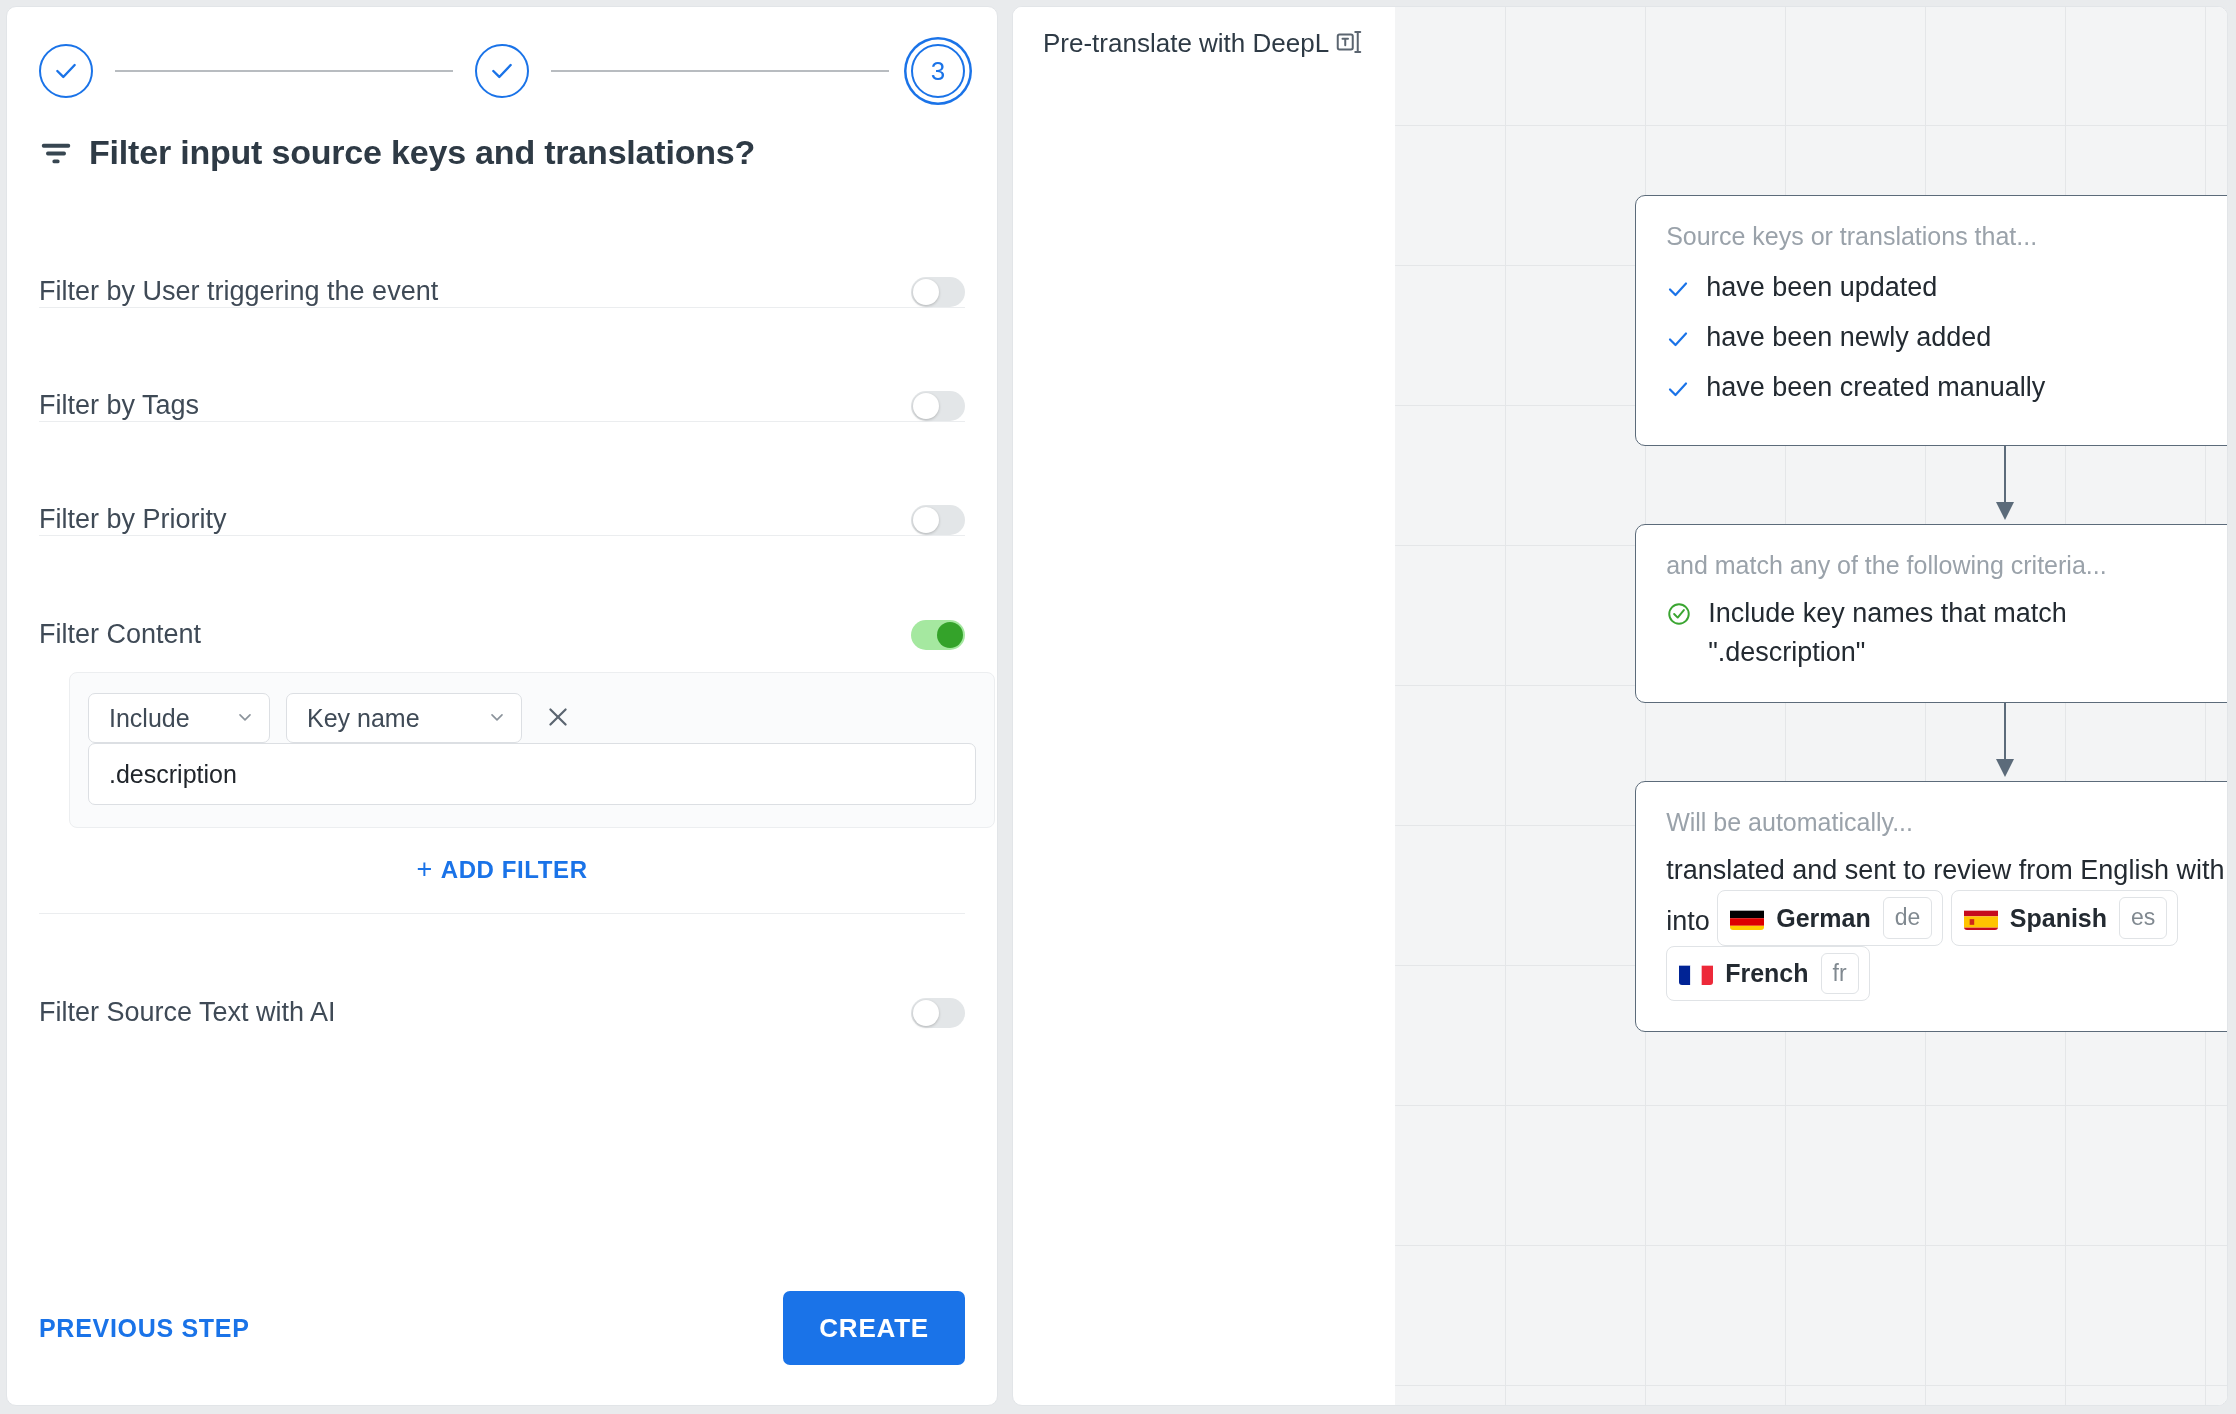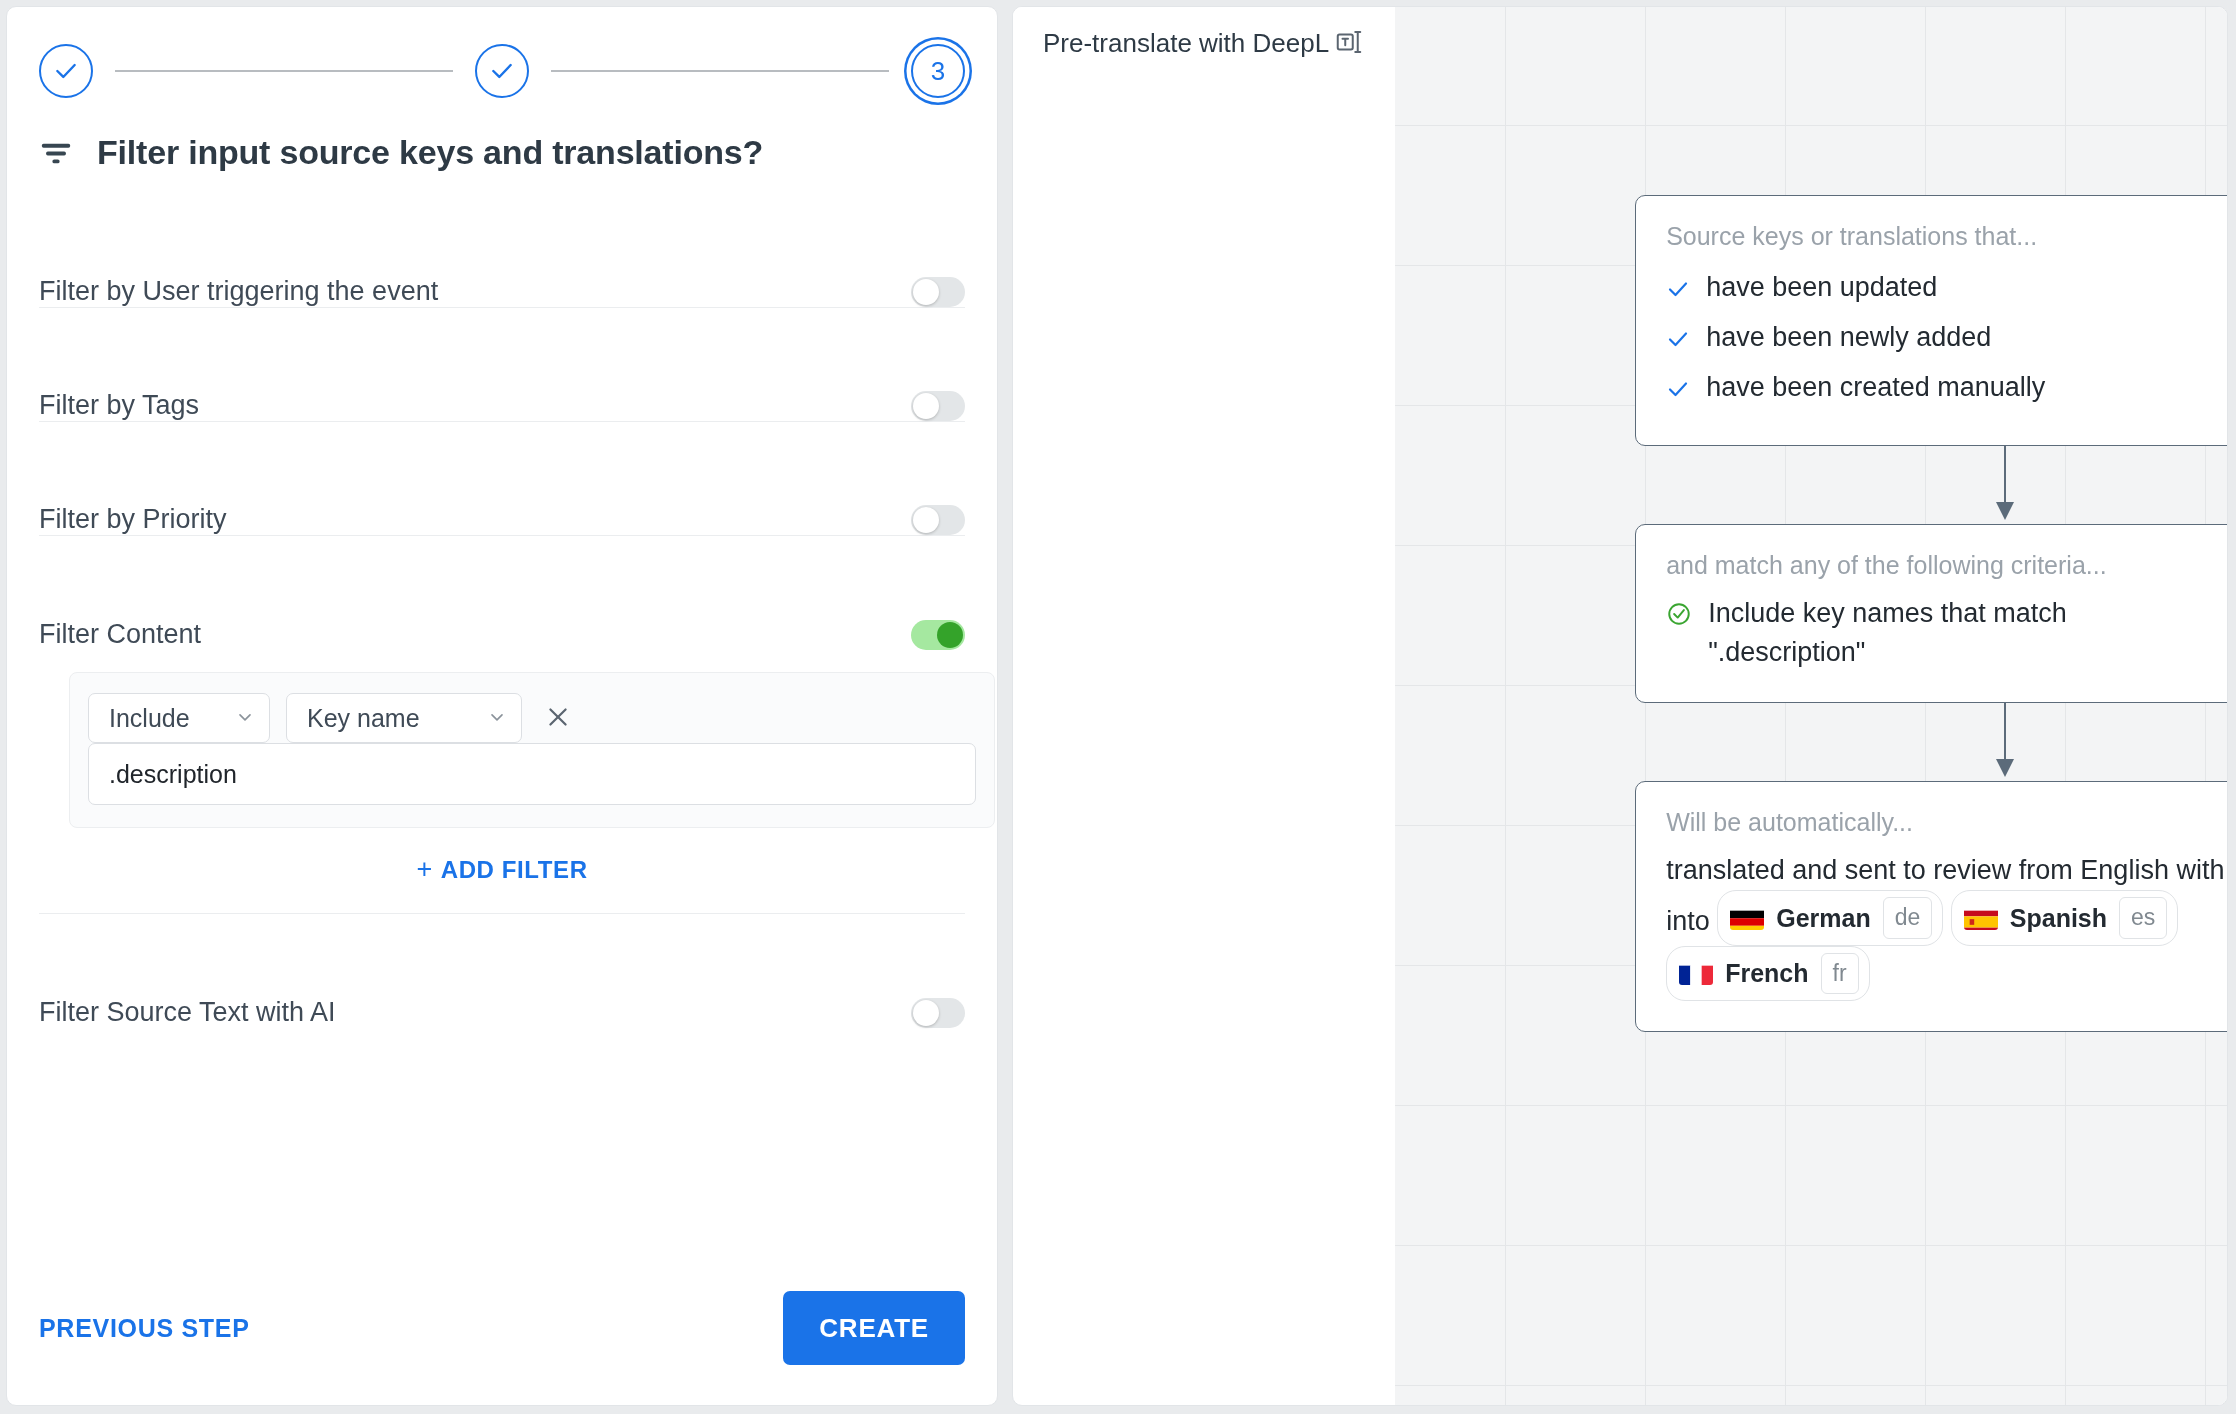--- a/index.html
+++ b/index.html
@@ -55,21 +55,21 @@
     flex: 1 1 auto;
     height: 2px;
     background: #b8bcc0;
     margin: 0 22px;
   }
 
   
   .heading-row {
     display: flex;
     align-items: center;
-    gap: 24px;
+    gap: 16px;
     margin-top: 30px;
     margin-bottom: 22px;
   }
   .heading-icon { width: 34px; height: 34px; flex: 0 0 auto; }
   .heading-text {
     font-size: 34px;
     font-weight: 700;
     color: #2e3a45;
     letter-spacing: -0.2px;
   }
@@ -287,21 +287,21 @@
     display: flex;
     justify-content: center;
     align-items: flex-start;
   }
   .connector svg { display: block; }
   .lang-chip {
     display: inline-flex;
     align-items: center;
     gap: 12px;
     border: 1px solid #e0e3e6;
-    border-radius: 19px;
+    border-radius: 8px;
     padding: 6px 10px 6px 12px;
     background: #fff;
   }
   .lang-name { font-size: 25px; font-weight: 700; color: #232a31; }
   .lang-code {
     font-size: 23px;
     color: #808990;
     border: 1px solid #e0e3e6;
     border-radius: 6px;
     padding: 3px 11px;

